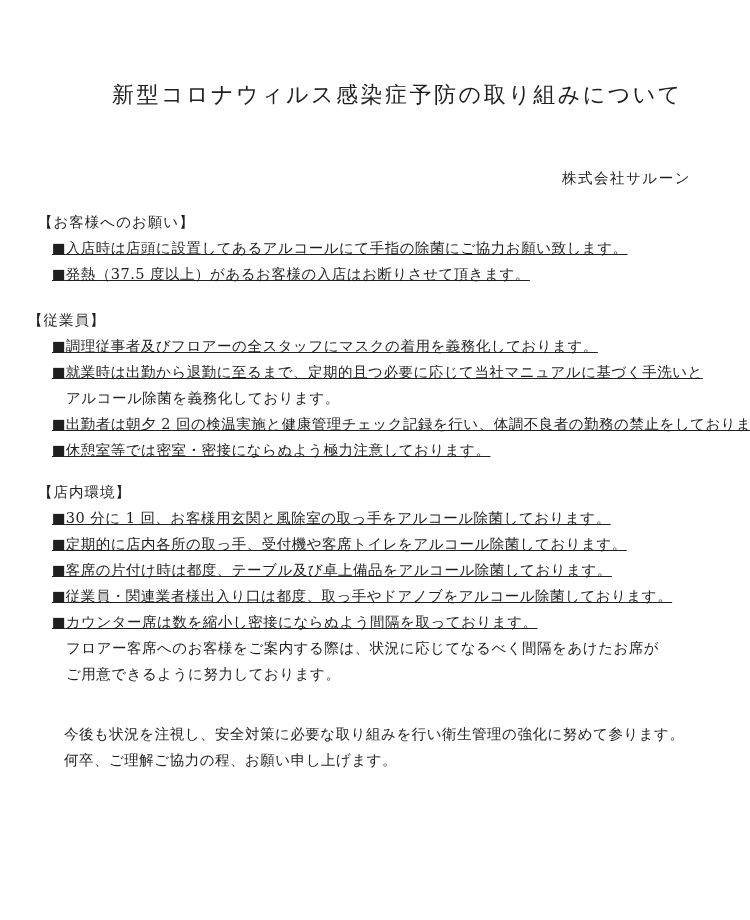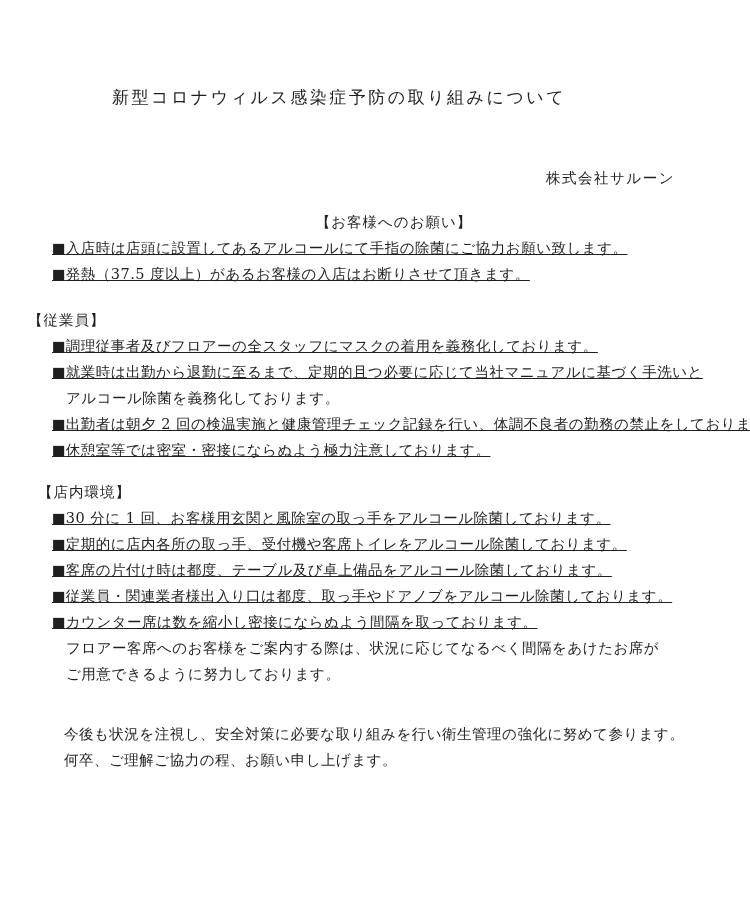--- a/index.html
+++ b/index.html
@@ -11,35 +11,36 @@
     background: #ffffff;
     color: #1f1f1f;
     font-family: "DejaVu Serif", "Liberation Serif", serif;
     font-size: 14.5px;
     letter-spacing: 0.5px;
     overflow: hidden;
   }
   .line { height: 26px; line-height: 26px; white-space: nowrap; }
   .doc-title {
     margin: 84px 0 0 112px;
-    font-size: 17px;
+    font-size: 22px;
     letter-spacing: 2.5px;
     height: 26px; line-height: 26px;
     white-space: nowrap;
+    font-family: Liberation Mono, monospace;
   }
   .company {
     margin-top: 55px;
-    padding-right: 75px;
+    padding-right: 59px;
     text-align: right;
     letter-spacing: 1.5px;
   }
   .intro { margin: 36px 0 0 64px; }
   .closing { margin: 34px 0 16px 64px; }
   .section-heading { margin-left: 38px; letter-spacing: 1px; }
-  .sec1 { margin-top: 18px; text-align: center; }
+  .sec1 { margin-top: 18px; }
   .sec2 { margin-top: 20px; margin-left: 28px; }
   .sec3 { margin-top: 16px; }
   .b1 { margin-left: 52px; text-decoration: underline; }
   .b2 { margin-left: 66px; font-family: Liberation Serif, serif; }
   .marker { letter-spacing: 0; }
 </style>
 </head>
 <body>
 
 <div class="page">

